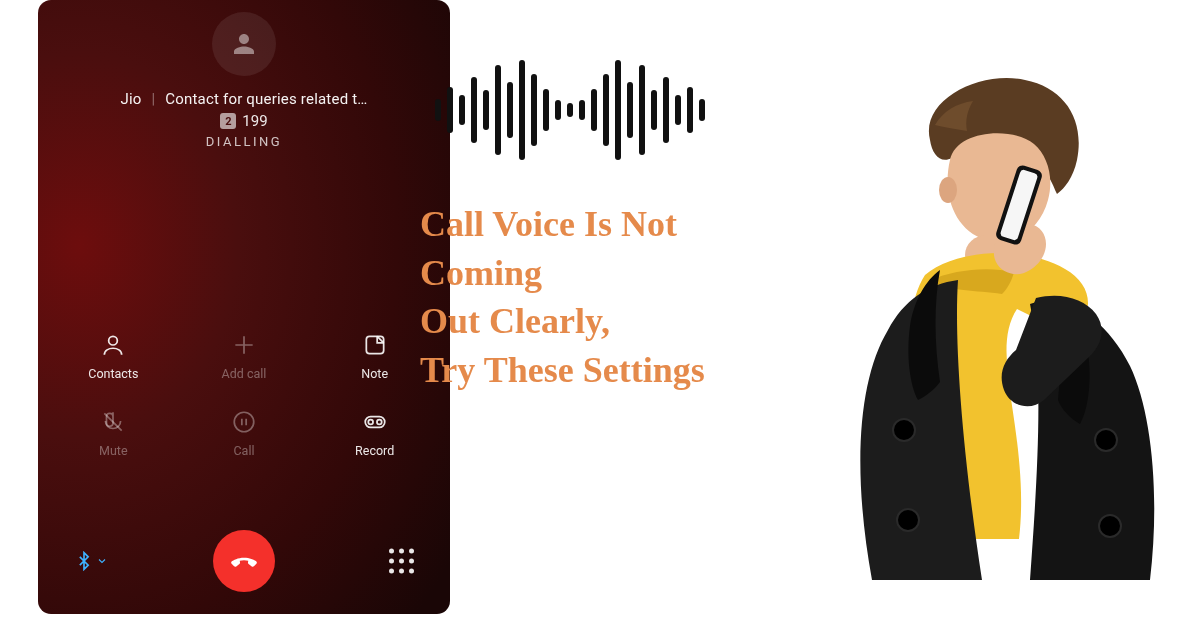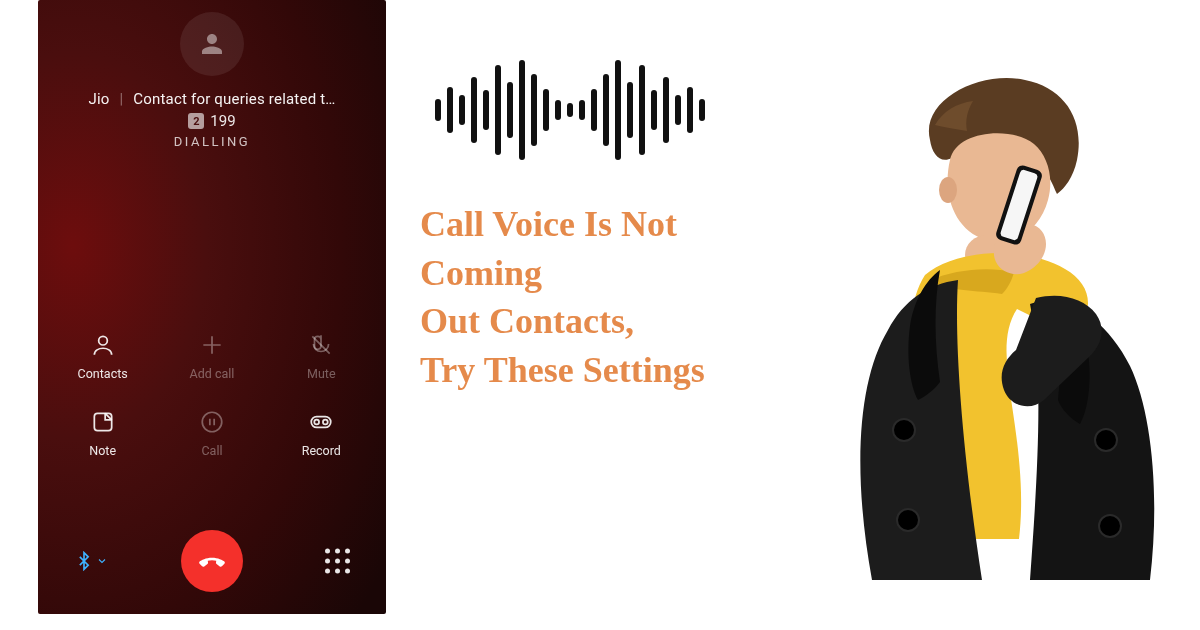--- a/index.html
+++ b/index.html
@@ -5,25 +5,25 @@
   * { margin:0; padding:0; box-sizing:border-box; }
   body {
     width:1200px; height:630px;
     background:#fff;
     font-family:-apple-system,BlinkMacSystemFont,"Segoe UI",Roboto,sans-serif;
     position:relative; overflow:hidden;
   }
   
   .phone {
     position:absolute; left:38px; top:0;
-    width:348px; height:614px;
+    width:412px; height:614px;
     background:radial-gradient(ellipse 110% 90% at 10% 40%, #6d0d0d 0%, #4a0e0e 35%, #320808 70%, #1a0606 100%);
     color:#e9e9e9;
     overflow:hidden;
-    border-radius:2px;
+    border-radius:13px;
   }
   .avatar-ring {
     position:absolute; left:50%; top:12px; transform:translateX(-50%);
     width:64px; height:64px; border-radius:50%;
     background:rgba(255,255,255,.08);
     display:flex; align-items:center; justify-content:center;
   }
   .avatar-ring svg { width:30px; height:30px; fill:rgba(255,255,255,.45); }
 
   .carrier-line {
@@ -148,38 +148,38 @@
       <span>Contacts</span>
     </div>
     <div class="act dim">
       <div class="ico">
           <svg viewBox="0 0 24 24">
             <path d="M12 4v16M4 12h16"></path>
           </svg>
         </div>
       <span>Add call</span>
     </div>
+    <div class="act">
+      <div class="ico">
+          <svg viewBox="0 0 24 24">
+            <rect x="4" y="4" width="16" height="16" rx="3"></rect>
+            <path d="M14 4l6 6M14 4v6h6"></path>
+          </svg>
+        </div>
+      <span>Note</span>
+    </div>
     <div class="act dim">
       <div class="ico">
           <svg viewBox="0 0 24 24">
             <path d="M12 3v10a3 3 0 0 1-6 0V7a3 3 0 0 1 6 0"></path>
             <path d="M19 11a7 7 0 0 1-14 0"></path>
             <path d="M4 4l16 16"></path>
           </svg>
         </div>
       <span>Mute</span>
-    </div>
-    <div class="act">
-      <div class="ico">
-          <svg viewBox="0 0 24 24">
-            <rect x="4" y="4" width="16" height="16" rx="3"></rect>
-            <path d="M14 4l6 6M14 4v6h6"></path>
-          </svg>
-        </div>
-      <span>Note</span>
     </div>
     <div class="act dim">
       <div class="ico">
           <svg viewBox="0 0 24 24">
             <circle cx="12" cy="12" r="9"></circle>
             <path d="M10 9v6M14 9v6"></path>
           </svg>
         </div>
       <span>Call</span>
     </div>
@@ -245,21 +245,21 @@
   <div style="height:40px"></div>
     <div style="height:66px"></div>
     <div style="height:30px"></div>
   <div style="height:46px"></div>
     <div style="height:22px"></div>
 </div>
 
 <div class="headline">
   <div>Call Voice Is Not</div>
   <div>Coming</div>
-  <div>Out Contacts,</div>
+  <div>Out Clearly,</div>
   <div>Try These Settings</div>
 </div>
 
 <div class="person">
 <svg viewBox="0 0 380 560">
 
   <path d="M140 70 c-10 -40 50 -70 95 -60 c40 8 60 40 52 80 c-4 18 -12 28 -20 34 c-4 -8 -10 -30 -35 -40 c-20 -8 -50 -6 -70 4 c-12 6 -20 -4 -22 -18 z" fill="#5a3c22"></path>
   <path d="M145 55 c8 -14 22 -22 38 -24 c-6 10 -8 20 -6 30 c-12 -2 -24 -4 -32 -6z" fill="#6e4c2c"></path>
 
   <path d="M160 90 c-8 34 4 70 36 80 c28 8 54 -10 62 -40 c6 -22 0 -44 -14 -56 c-22 -18 -78 -14 -84 16z" fill="#e9b893"></path>

